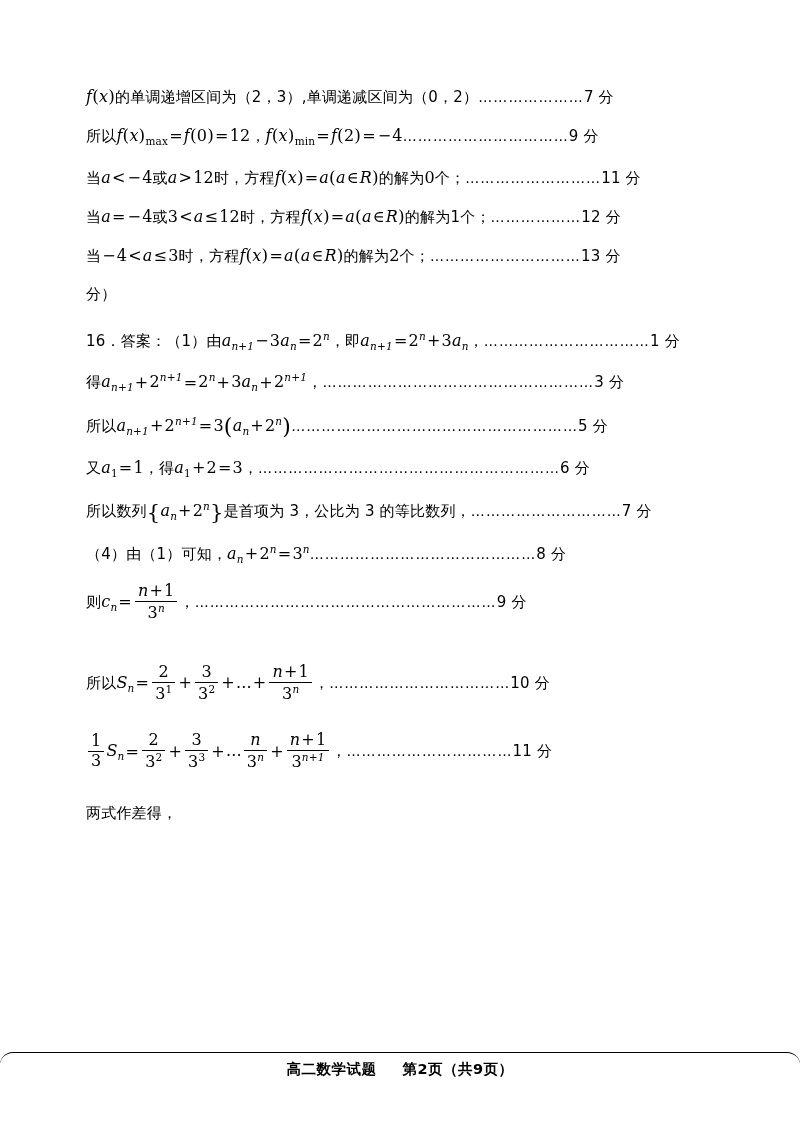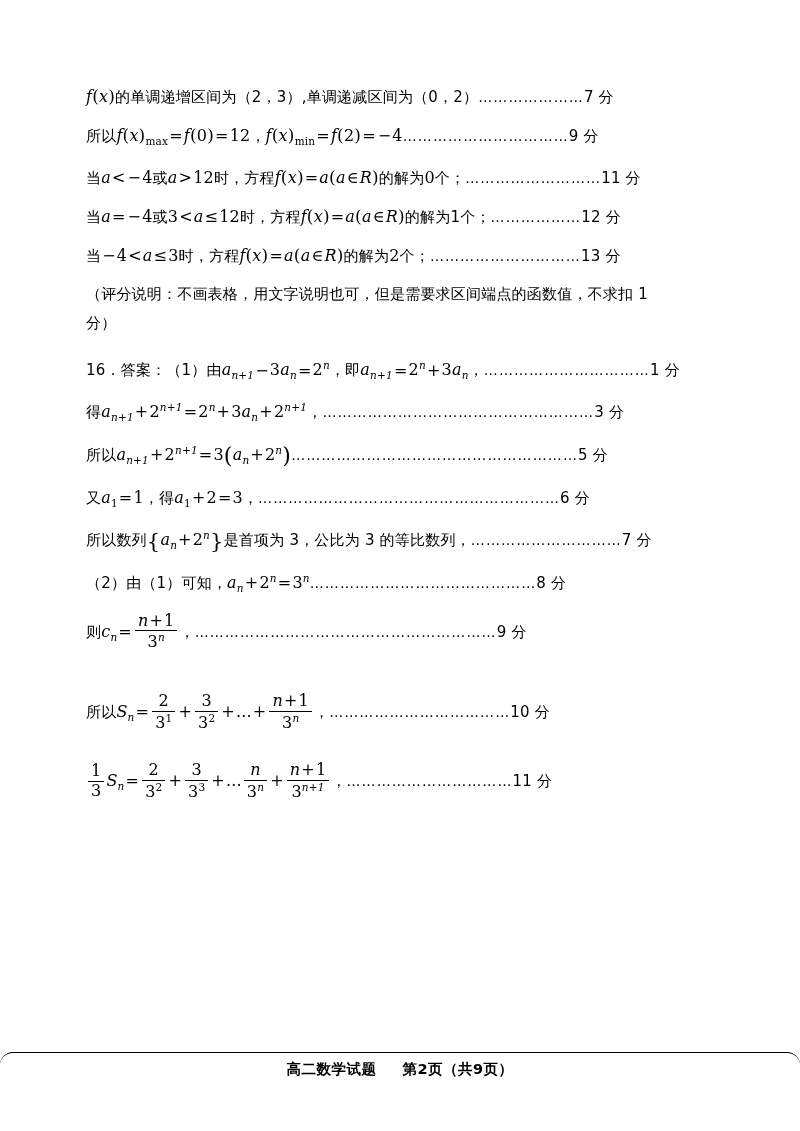--- a/index.html
+++ b/index.html
@@ -145,23 +145,20 @@
     </div>
 
     <div class="line">
       <span class="cn">当</span><span class="mi">a</span><span class="mo">=</span><span class="mo">−</span><span class="mn">4</span><span class="cn">或</span><span class="mn">3</span><span class="mo">&lt;</span><span class="mi">a</span><span class="mo">≤</span><span class="mn">12</span><span class="cn">时，方程</span><span class="mi">f</span><span class="paren">(</span><span class="mi">x</span><span class="paren">)</span><span class="mo">=</span><span class="mi">a</span><span class="paren">(</span><span class="mi">a</span><span class="mo">∈</span><span class="mi">R</span><span class="paren">)</span><span class="cn">的解为</span><span class="cn">1个；</span><span class="dots">………………</span><span class="score">12 分</span>
     </div>
 
     <div class="line">
       <span class="cn">当</span><span class="mo">−</span><span class="mn">4</span><span class="mo">&lt;</span><span class="mi">a</span><span class="mo">≤</span><span class="mn">3</span><span class="cn">时，方程</span><span class="mi">f</span><span class="paren">(</span><span class="mi">x</span><span class="paren">)</span><span class="mo">=</span><span class="mi">a</span><span class="paren">(</span><span class="mi">a</span><span class="mo">∈</span><span class="mi">R</span><span class="paren">)</span><span class="cn">的解为</span><span class="mn">2</span><span class="cn">个；</span><span class="dots">…………………………</span><span class="score">13 分</span>
     </div>
 
-    <div class="line tight">
-      <span class="cn">（评分说明：不画表格，用文字说明也可，但是需要求区间端点的函数值，不求扣 1</span>
-    </div>
     <div class="line" style="margin-bottom:26px;">
       <span class="cn">分）</span>
     </div>
 
     <div class="line">
       <span class="cn">16．答案：（1）由</span><span class="mi">a</span><span class="sub">n+1</span><span class="mo">−</span><span class="mn">3</span><span class="mi">a</span><span class="sub">n</span><span class="mo">=</span><span class="mn">2</span><span class="sup">n</span><span class="cn">，即</span><span class="mi">a</span><span class="sub">n+1</span><span class="mo">=</span><span class="mn">2</span><span class="sup">n</span><span class="mo">+</span><span class="mn">3</span><span class="mi">a</span><span class="sub">n</span><span class="cn">，</span><span class="dots">……………………………</span><span class="score">1 分</span>
     </div>
 
     <div class="line">
       <span class="cn">得</span><span class="mi">a</span><span class="sub">n+1</span><span class="mo">+</span><span class="mn">2</span><span class="sup">n+1</span><span class="mo">=</span><span class="mn">2</span><span class="sup">n</span><span class="mo">+</span><span class="mn">3</span><span class="mi">a</span><span class="sub">n</span><span class="mo">+</span><span class="mn">2</span><span class="sup">n+1</span><span class="cn">，</span><span class="dots">………………………………………………</span><span class="score">3 分</span>
@@ -173,34 +170,37 @@
 
     <div class="line">
       <span class="cn">又</span><span class="mi">a</span><span class="sub up">1</span><span class="mo">=</span><span class="mn">1</span><span class="cn">，得</span><span class="mi">a</span><span class="sub up">1</span><span class="mo">+</span><span class="mn">2</span><span class="mo">=</span><span class="mn">3</span><span class="cn">，</span><span class="dots">……………………………………………………</span><span class="score">6 分</span>
     </div>
 
     <div class="line">
       <span class="cn">所以数列</span><span class="brace">{</span><span class="mi">a</span><span class="sub">n</span><span class="mo">+</span><span class="mn">2</span><span class="sup">n</span><span class="brace">}</span><span class="cn">是首项为 3，公比为 3 的等比数列，</span><span class="dots">…………………………</span><span class="score">7 分</span>
     </div>
 
     <div class="line">
-      <span class="cn">（2）由（1）可知，</span><span class="mi">a</span><span class="sub">n</span><span class="mo">+</span><span class="mn">2</span><span class="sup">n</span><span class="mo">=</span><span class="mn">3</span><span class="sup">n</span><span class="dots">………………………………………</span><span class="score">8 分</span>
+      <span class="cn">（4）由（1）可知，</span><span class="mi">a</span><span class="sub">n</span><span class="mo">+</span><span class="mn">2</span><span class="sup">n</span><span class="mo">=</span><span class="mn">3</span><span class="sup">n</span><span class="dots">………………………………………</span><span class="score">8 分</span>
     </div>
 
     <div class="line" style="margin-bottom:42px;">
       <span class="cn">则</span><span class="mi">c</span><span class="sub">n</span><span class="mo">=</span><span class="frac"><span class="num"><span class="mi">n</span><span class="mo">+</span><span class="mn">1</span></span><span class="den"><span class="mn">3</span><span class="sup">n</span></span></span><span class="cn">，</span><span class="dots">……………………………………………………</span><span class="score">9 分</span>
     </div>
 
     <div class="line" style="margin-bottom:30px;">
       <span class="cn">所以</span><span class="mi">S</span><span class="sub">n</span><span class="mo">=</span><span class="frac"><span class="num"><span class="mn">2</span></span><span class="den"><span class="mn">3</span><span class="sup up">1</span></span></span><span class="mo">+</span><span class="frac"><span class="num"><span class="mn">3</span></span><span class="den"><span class="mn">3</span><span class="sup up">2</span></span></span><span class="mo">+</span><span class="mn">...</span><span class="mo">+</span><span class="frac"><span class="num"><span class="mi">n</span><span class="mo">+</span><span class="mn">1</span></span><span class="den"><span class="mn">3</span><span class="sup">n</span></span></span><span class="cn">，</span><span class="dots">………………………………</span><span class="score">10 分</span>
     </div>
 
     <div class="line" style="margin-bottom:32px;">
       <span class="frac"><span class="num"><span class="mn">1</span></span><span class="den"><span class="mn">3</span></span></span><span class="mi">S</span><span class="sub">n</span><span class="mo">=</span><span class="frac"><span class="num"><span class="mn">2</span></span><span class="den"><span class="mn">3</span><span class="sup up">2</span></span></span><span class="mo">+</span><span class="frac"><span class="num"><span class="mn">3</span></span><span class="den"><span class="mn">3</span><span class="sup up">3</span></span></span><span class="mo">+</span><span class="mn">...</span><span class="frac"><span class="num"><span class="mi">n</span></span><span class="den"><span class="mn">3</span><span class="sup">n</span></span></span><span class="mo">+</span><span class="frac"><span class="num"><span class="mi">n</span><span class="mo">+</span><span class="mn">1</span></span><span class="den"><span class="mn">3</span><span class="sup">n+1</span></span></span><span class="cn">，</span><span class="dots">……………………………</span><span class="score">11 分</span>
     </div>
 
+    <div class="line">
+      <span class="cn">两式作差得，</span>
+    </div>
 
   </div>
 
   <div class="footer">
     <span>高二数学试题</span><span class="gap"></span><span>第2页（共9页）</span>
   </div>
 </div>
 
 </body></html>

